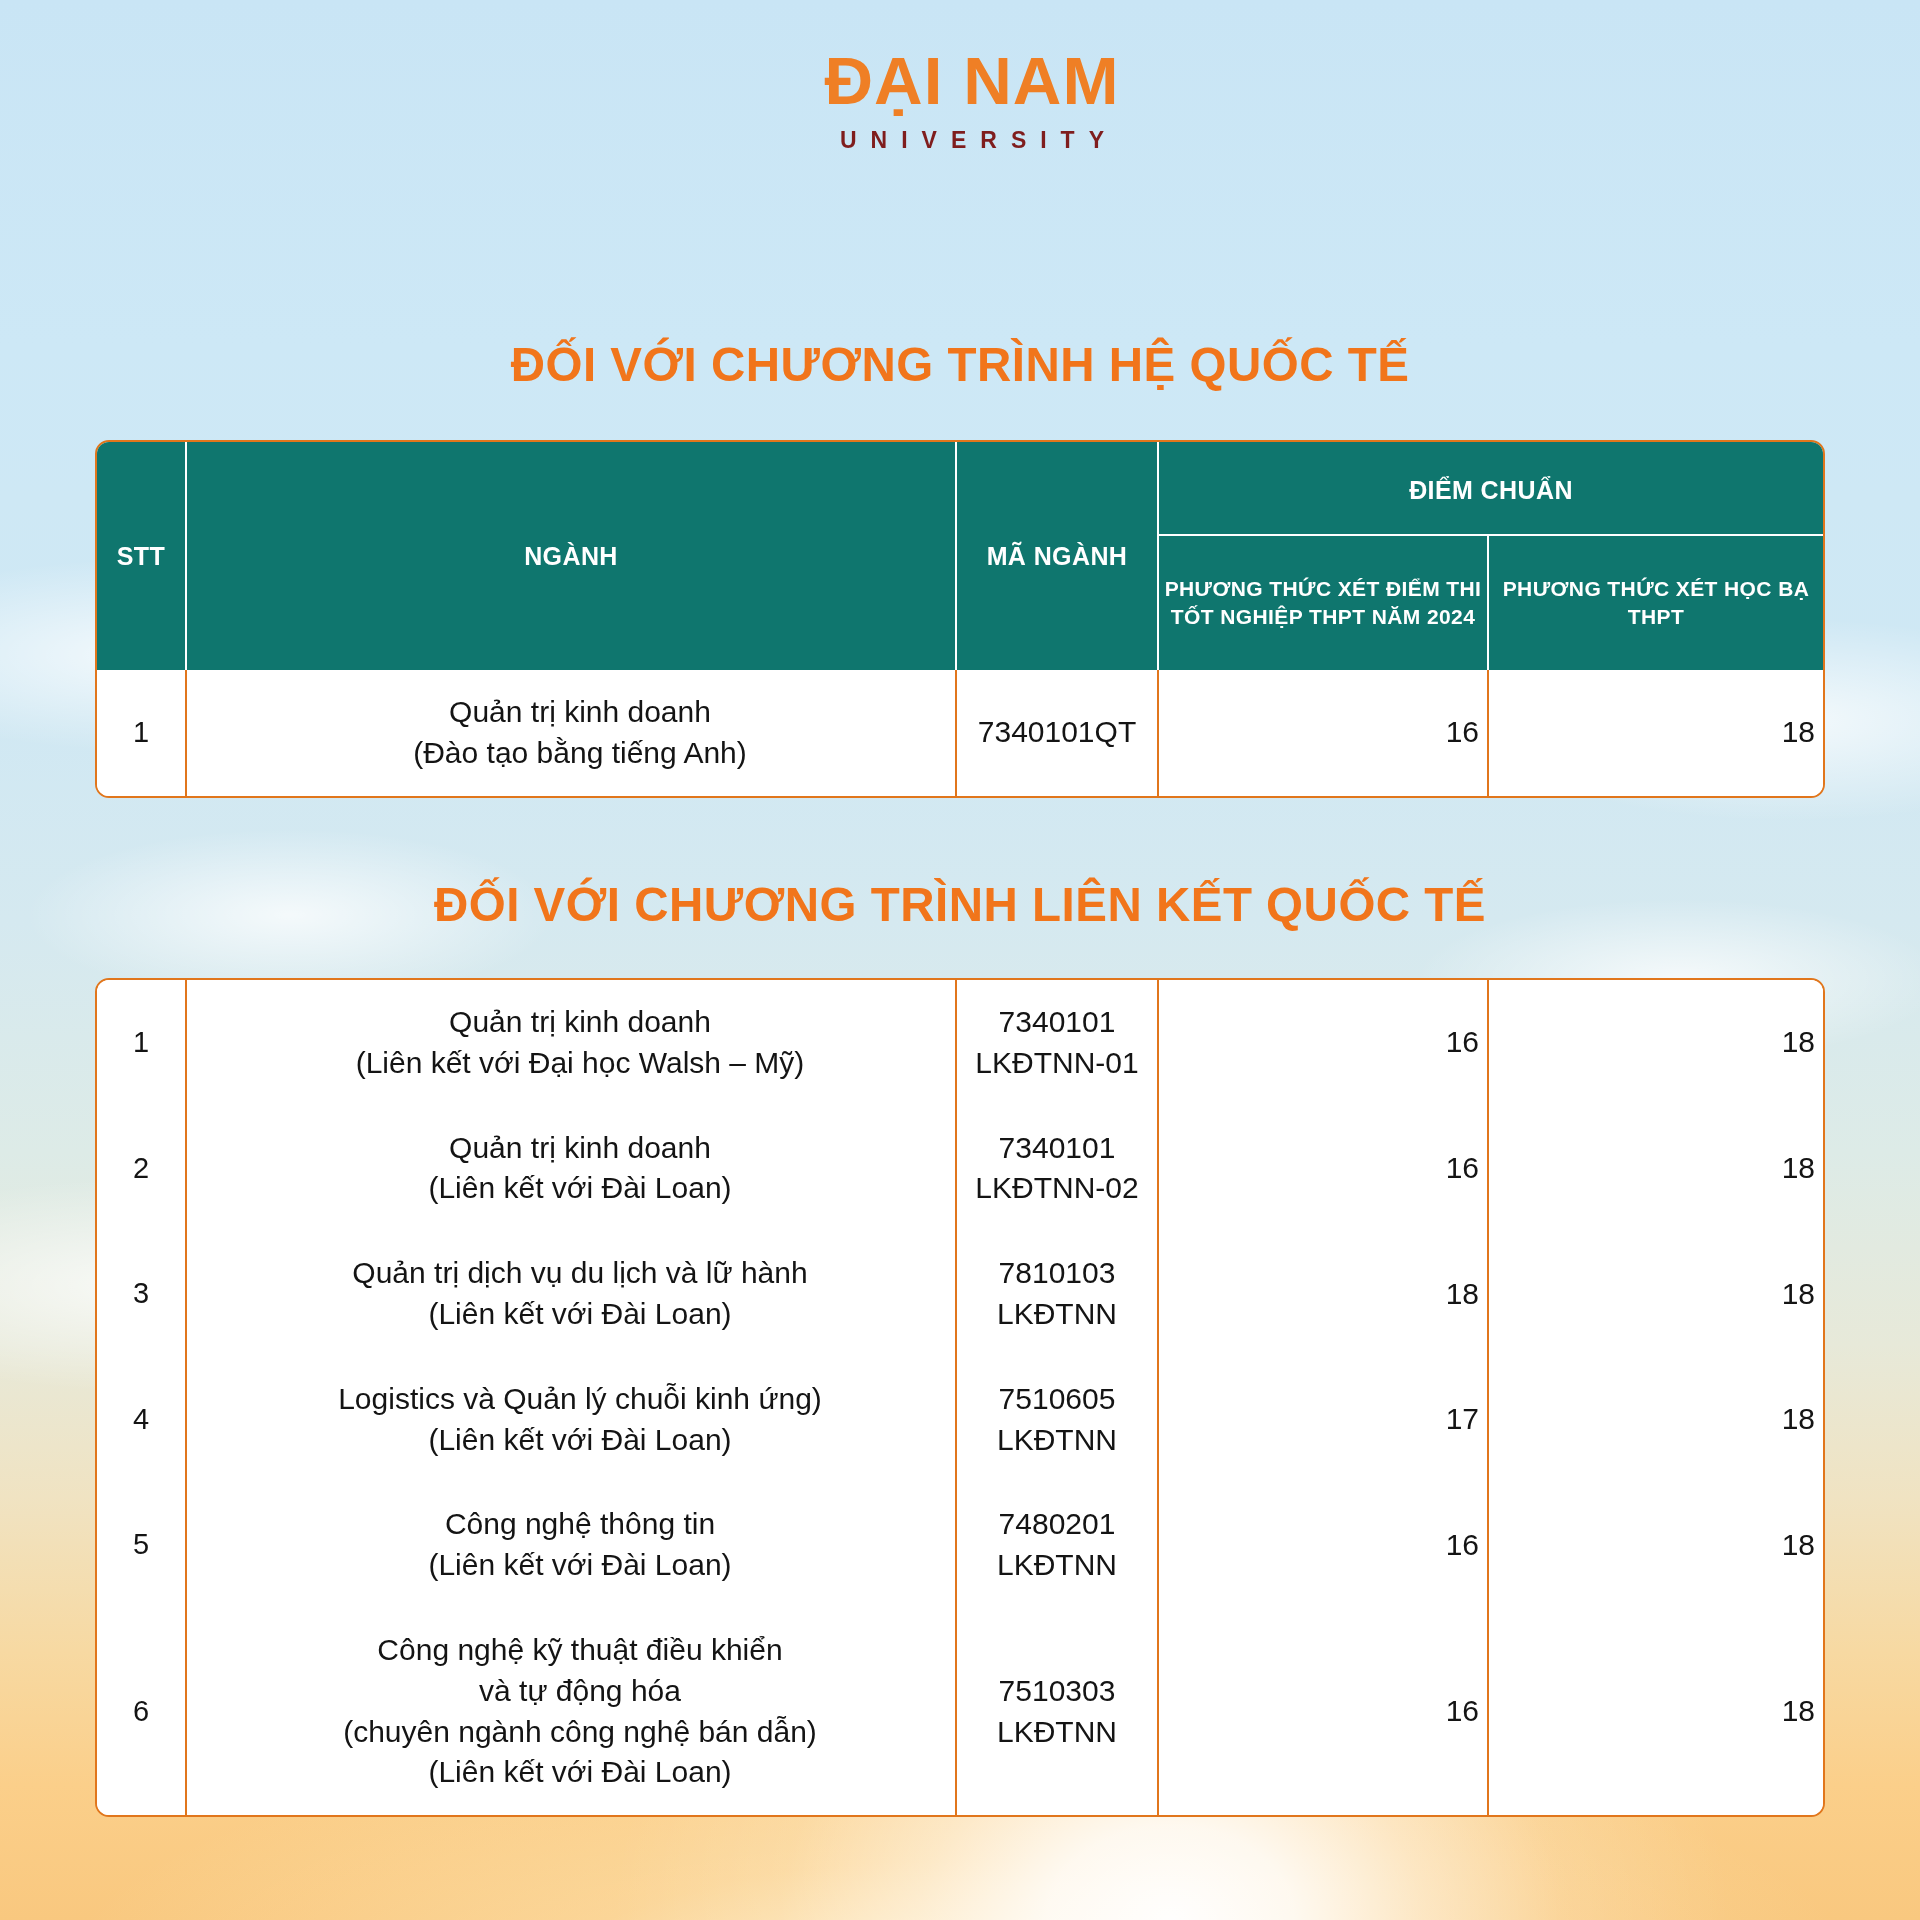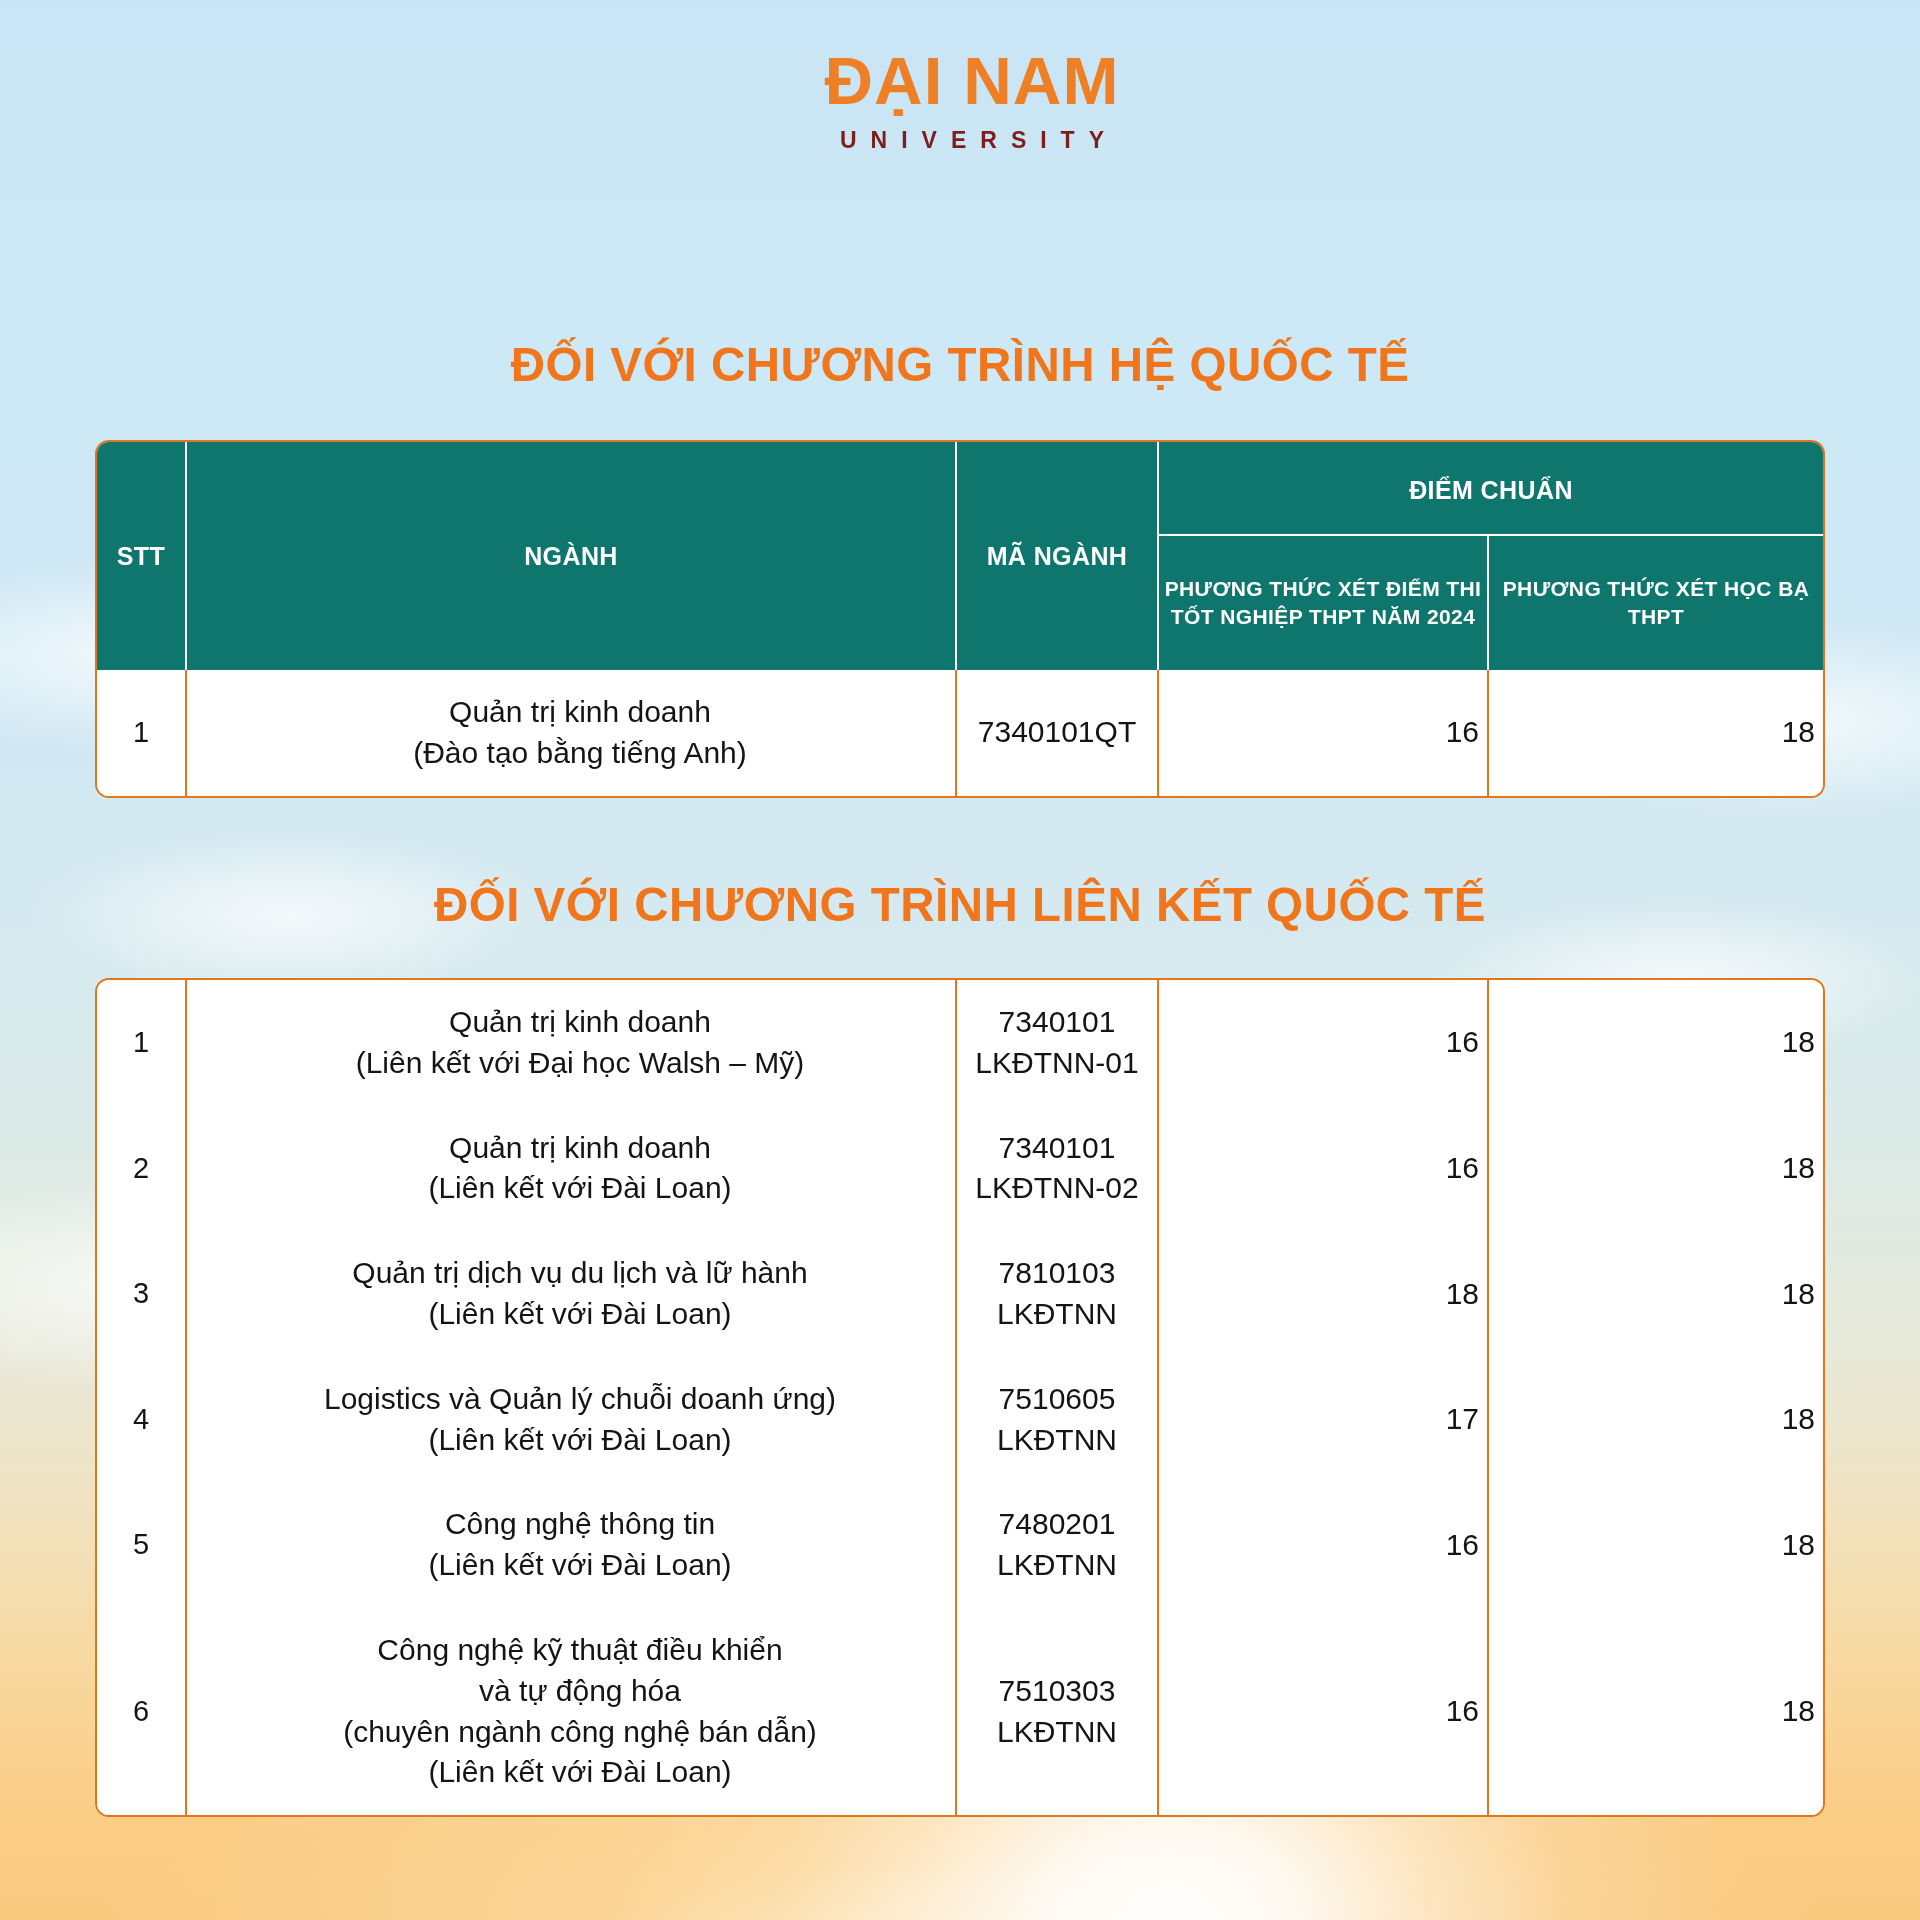--- a/index.html
+++ b/index.html
@@ -287,21 +287,21 @@
           <td class="c-code">
             <span class="name-line">7810103</span>
             <span class="name-line">LKĐTNN</span>
           </td>
           <td class="c-score">18</td>
           <td class="c-score">18</td>
         </tr>
         <tr>
           <td class="c-stt">4</td>
           <td class="c-name">
-            <span class="name-line">Logistics và Quản lý chuỗi doanh ứng)</span>
+            <span class="name-line">Logistics và Quản lý chuỗi kinh ứng)</span>
             <span class="name-line">(Liên kết với Đài Loan)</span>
           </td>
           <td class="c-code">
             <span class="name-line">7510605</span>
             <span class="name-line">LKĐTNN</span>
           </td>
           <td class="c-score">17</td>
           <td class="c-score">18</td>
         </tr>
         <tr>

